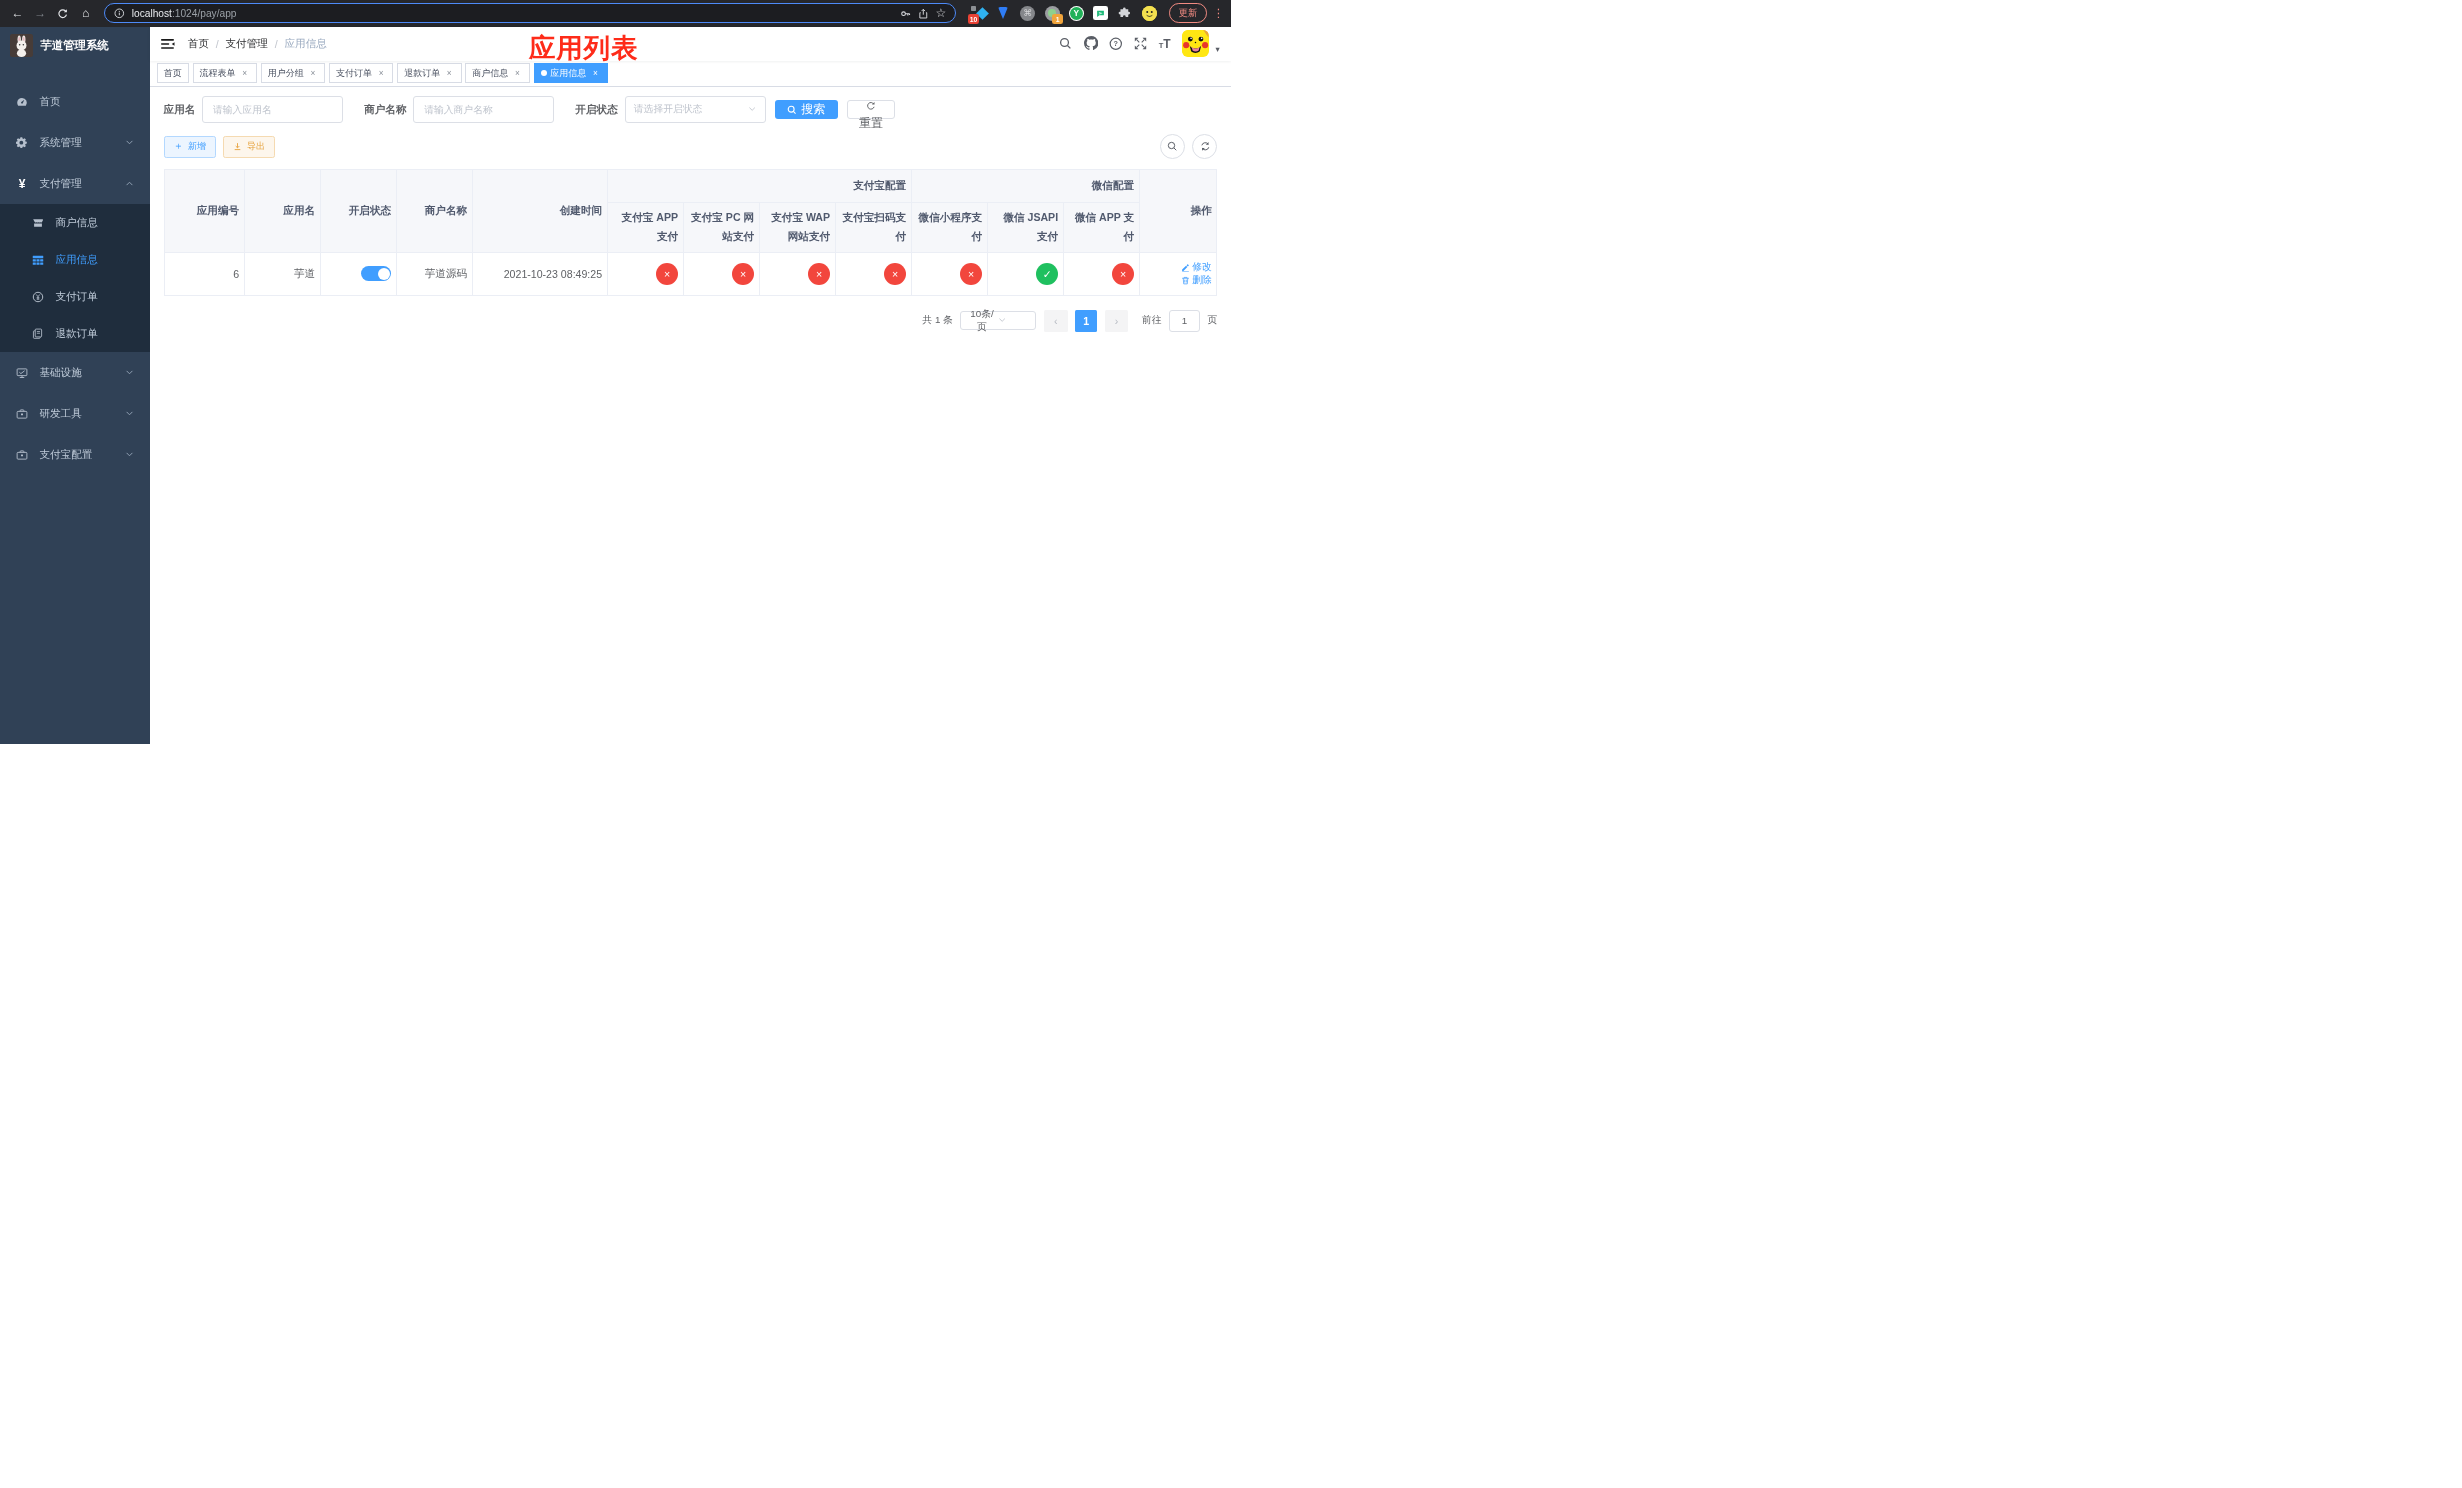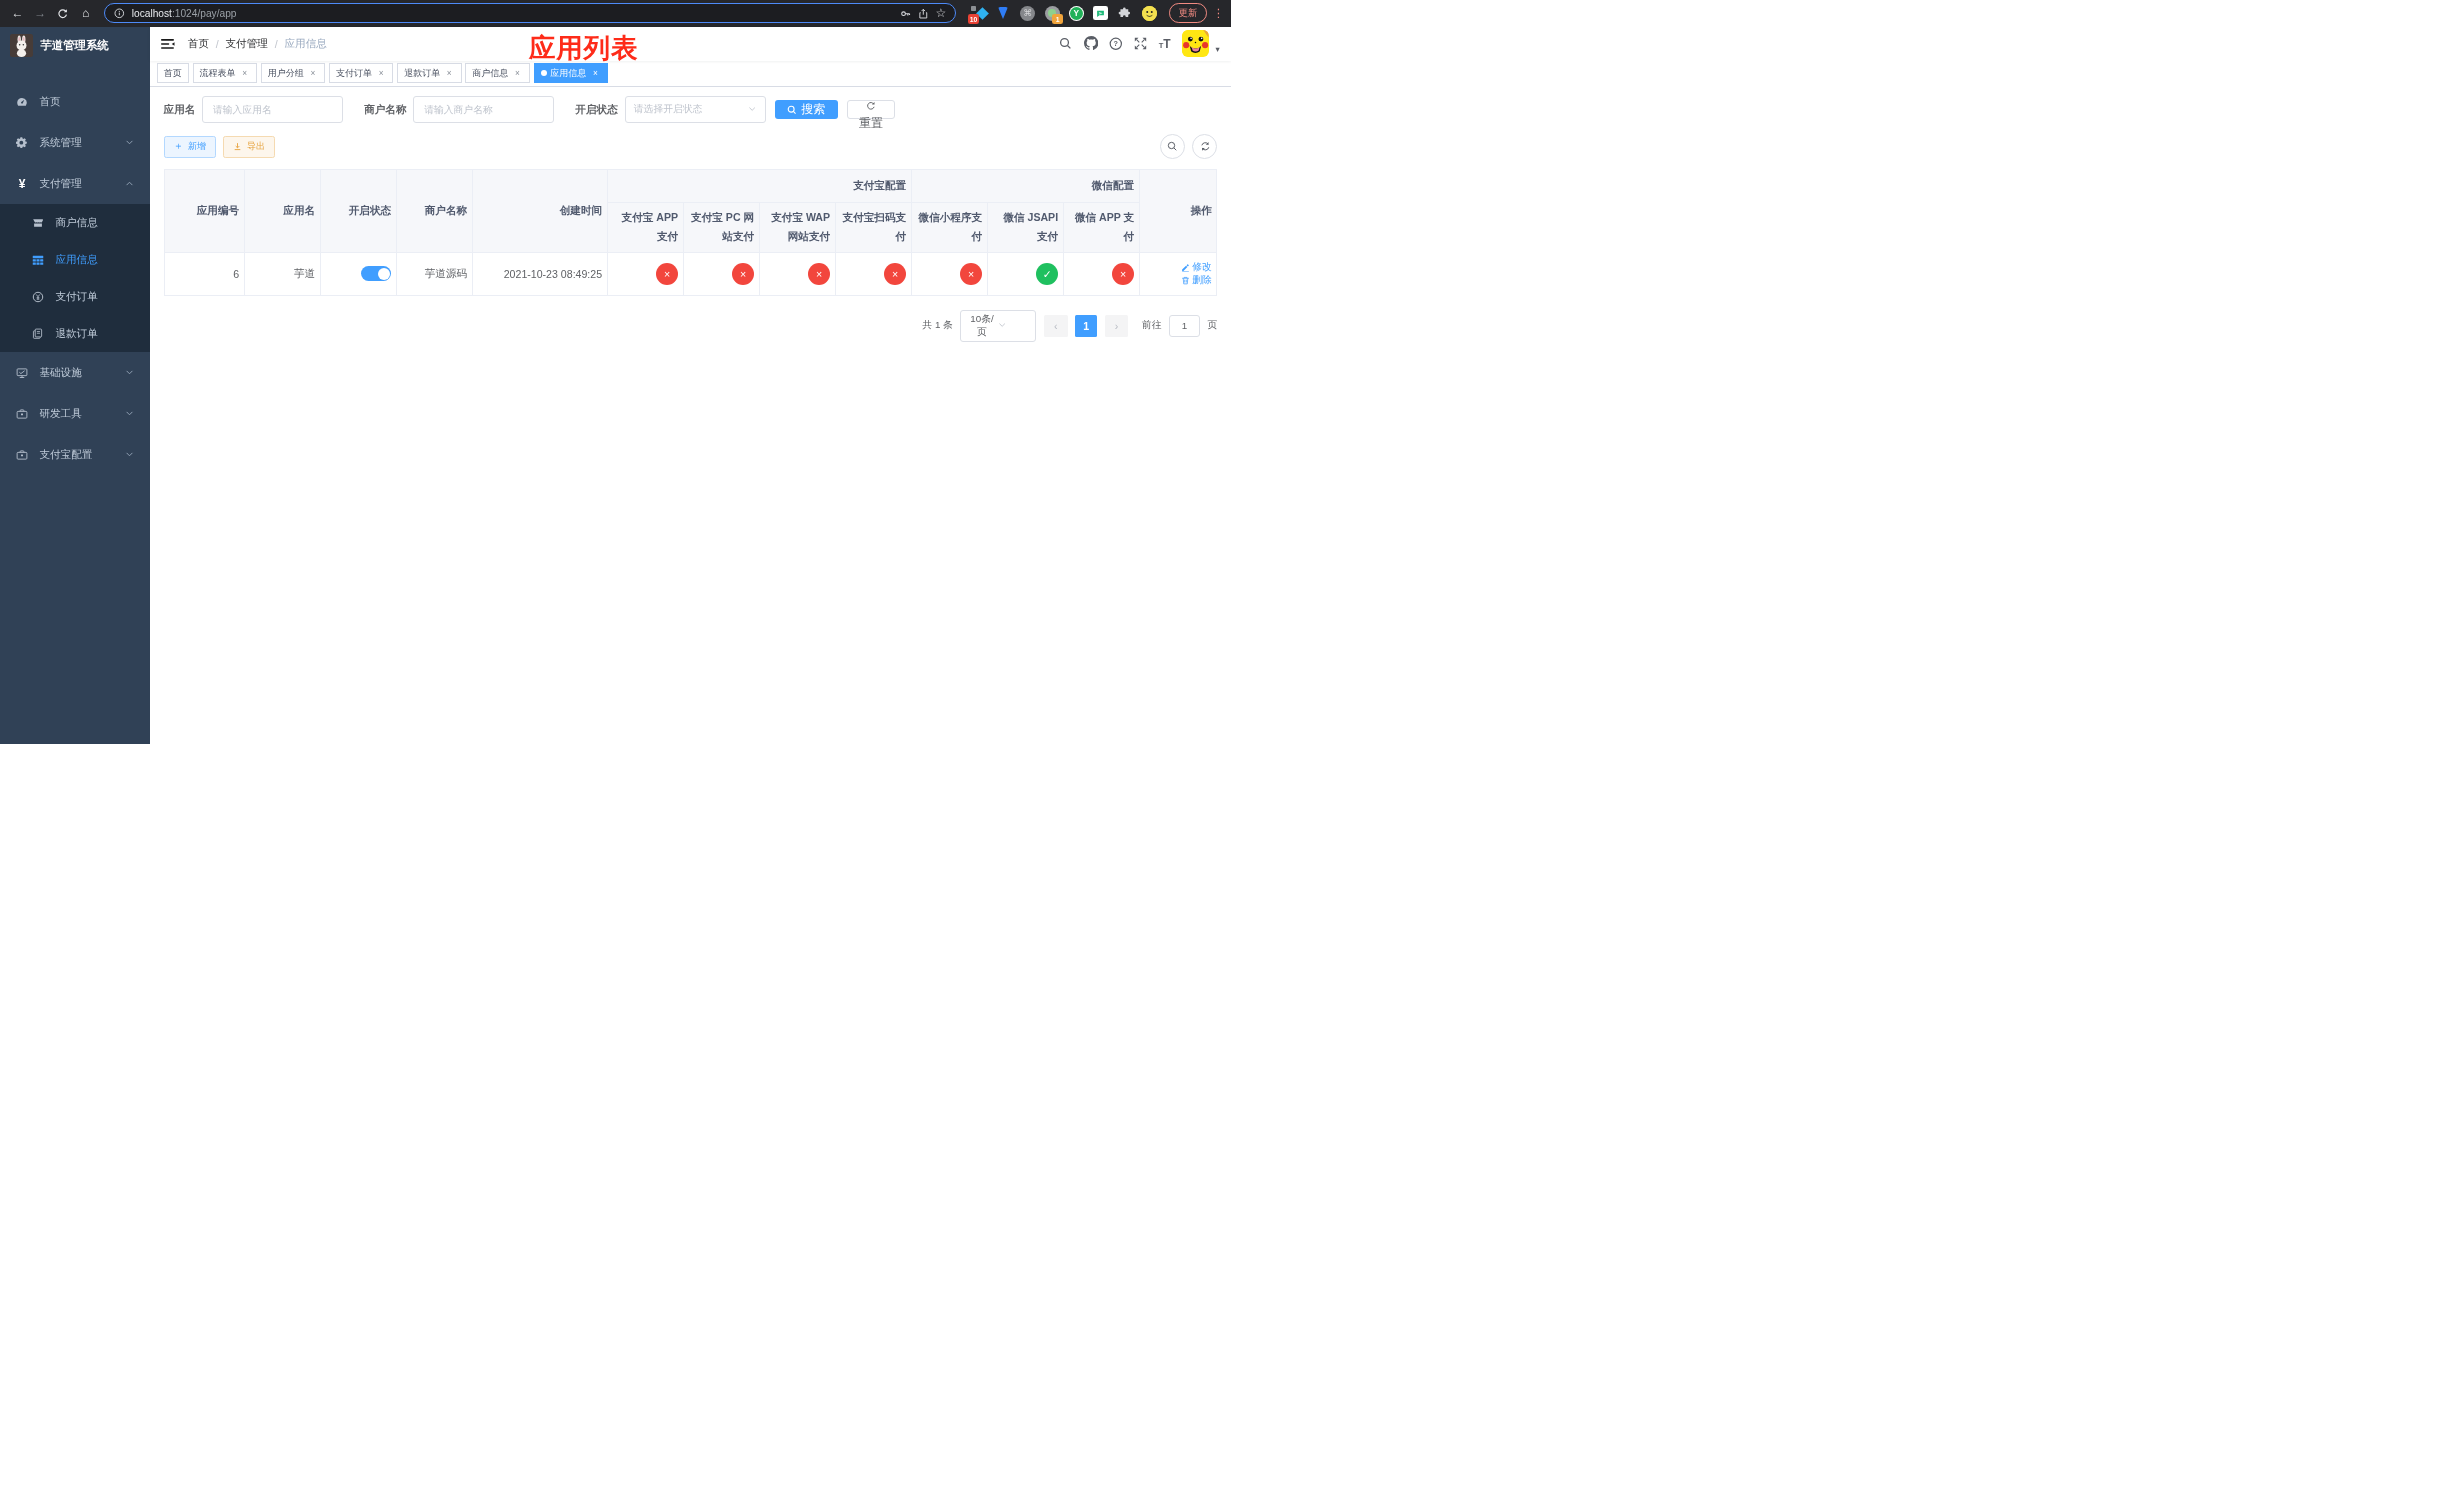--- a/index.html
+++ b/index.html
@@ -94,21 +94,21 @@
   .st-circle.ok { background:#1fc05f; }
   .toggle { width:30px; height:15px; border-radius:7.6px; background:#dcdfe6; display:inline-block; position:relative; cursor:pointer; vertical-align:middle;}
   .toggle.on { background:#409eff; }
   .toggle .knob { position:absolute; top:1.5px; left:1.5px; width:12px; height:12px; border-radius:50%; background:#fff; }
   .toggle.on .knob { left:auto; right:1.5px; }
   .op-link { color:#409eff; font-size:9.8px; display:inline-flex; align-items:center; gap:2.3px; cursor:pointer; white-space:nowrap;}
   .op-link + .op-link { margin-left:6.8px; }
 
   
   .pagination { display:flex; align-items:center; justify-content:flex-end; margin-top:13.6px; gap:7.6px; font-size:9.8px; color:#606266;}
-  .psel { width:76px; height:32px; border:0.8px solid #dcdfe6; border-radius:3px; display:flex; align-items:center; padding:0 4px; color:#606266; cursor:pointer;}
+  .psel { width:76px; height:19px; border:0.8px solid #dcdfe6; border-radius:3px; display:flex; align-items:center; padding:0 4px; color:#606266; cursor:pointer;}
   .psel span { flex:1; text-align:center; }
   .pbtn { min-width:23.5px; height:22px; border-radius:1.5px; background:#f4f4f5; color:#b8bcc4; display:flex; align-items:center; justify-content:center; font-size:10.6px; cursor:pointer;}
   .pbtn.cur { background:#409eff; color:#fff; font-weight:bold; min-width:22px;}
   .goto-in { width:31px; height:22px; border:0.8px solid #dcdfe6; border-radius:3px; text-align:center; font-size:9.8px; color:#606266; outline:none; font-family:inherit;}
 
   svg { flex-shrink:0; }
 </style>
 </head>
 <body>
 

